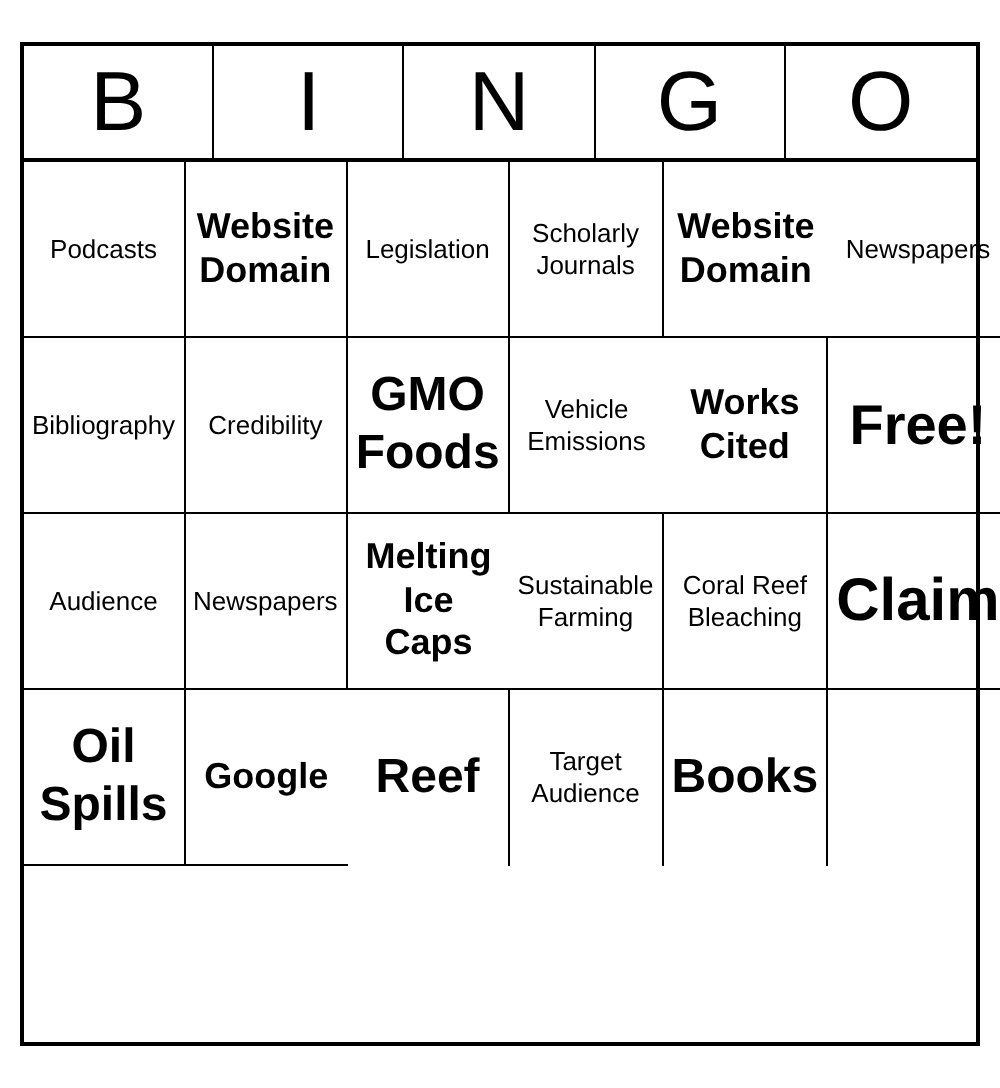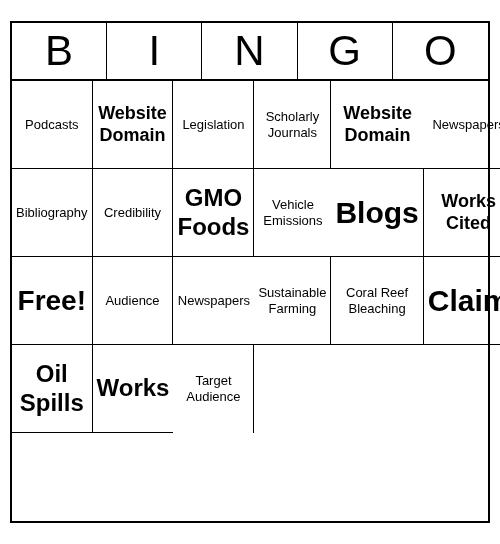--- a/index.html
+++ b/index.html
@@ -86,25 +86,27 @@
   <div class="cell">Podcasts</div>
       <div class="cell medium">Website Domain</div>
       <div class="cell">Legislation</div>
       <div class="cell">Scholarly Journals</div>
       <div class="cell medium">Website Domain</div>
       <div class="cell">Newspapers</div>
       <div class="cell">Bibliography</div>
       <div class="cell">Credibility</div>
       <div class="cell large">GMO Foods</div>
       <div class="cell">Vehicle Emissions</div>
-      <div class="cell xlarge">Blogs</div>
       <div class="cell medium">Works Cited</div>
       <div class="cell free">Free!</div>
       <div class="cell">Audience</div>
       <div class="cell">Newspapers</div>
+      <div class="cell medium">Melting Ice Caps</div>
       <div class="cell">Sustainable Farming</div>
       <div class="cell">Coral Reef Bleaching</div>
       <div class="cell xlarge">Claim</div>
       <div class="cell large">Oil Spills</div>
-      <div class="cell large">Works</div>
+      <div class="cell medium">Google</div>
+      <div class="cell large">Reef</div>
       <div class="cell">Target Audience</div>
+      <div class="cell large">Books</div>
     </div>
 </div>
 
 </body></html>

